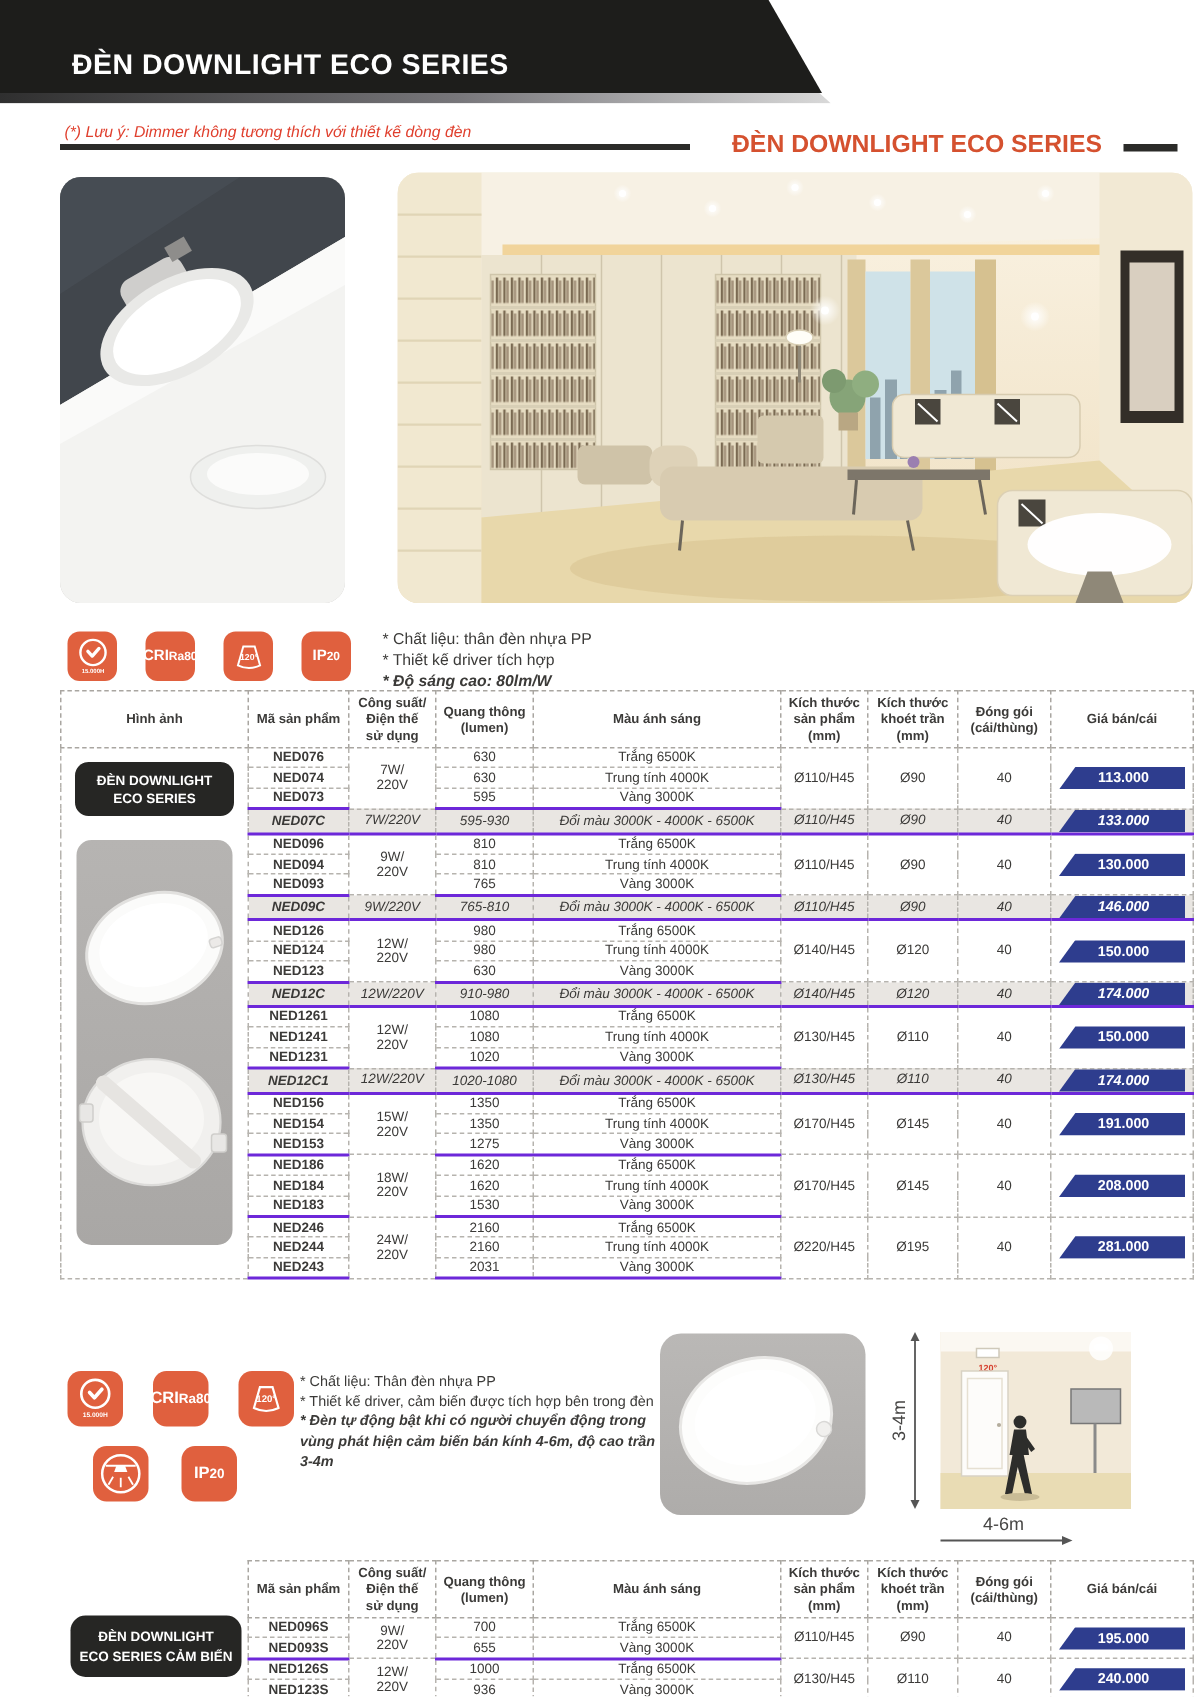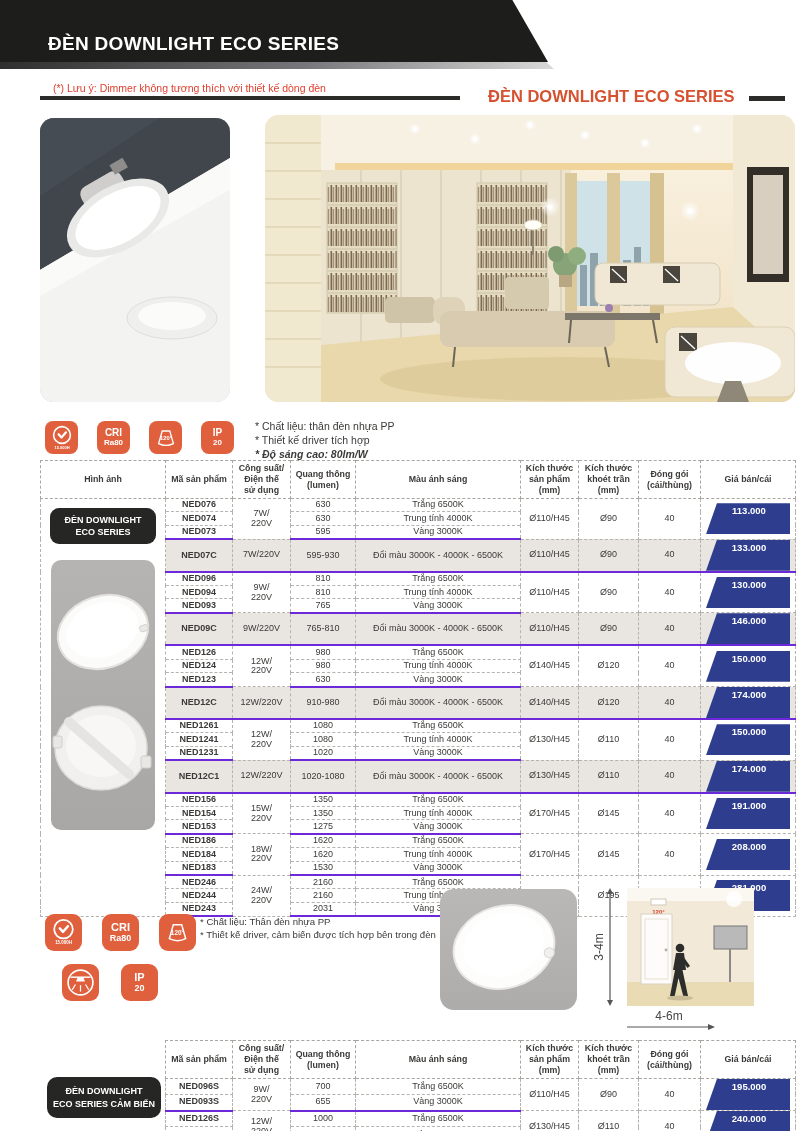--- a/index.html
+++ b/index.html
@@ -13,37 +13,37 @@
           font-weight:bold;letter-spacing:.3px;white-space:nowrap;}
   .banner-strip{position:absolute;left:0;top:62px;width:554px;height:7px;
           background:linear-gradient(90deg,#2f2f2f 0%,#77767a 55%,#d9d9d9 100%);
           clip-path:polygon(0 0,98.6% 0,100% 100%,0 100%);}
   .logo{position:absolute;right:26px;top:26px;font-size:36px;font-weight:bold;color:#e2603c;
           letter-spacing:-1.2px;display:flex;align-items:center;line-height:1;}
   .power-o{display:inline-block;width:17px;height:17px;border:6px solid #e2603c;border-radius:50%;
           position:relative;margin:0 0 0 1px;top:3px;}
   .power-o::before{content:"";position:absolute;left:50%;transform:translateX(-50%);top:-10px;
           width:6px;height:15px;background:#e2603c;border-left:2.5px solid #fff;border-right:2.5px solid #fff;}
-  .note-text{position:absolute;left:53px;top:82px;font-size:10.5px;color:#e0402e;}
+  .note-text{position:absolute;left:43px;top:82px;font-size:10.5px;font-style:italic;color:#e0402e;}
   .rule{position:absolute;left:40px;top:96px;width:420px;height:4px;background:#2b2b29;}
   .section-title{position:absolute;left:488px;top:87px;font-size:16.5px;font-weight:bold;
           color:#d5512f;white-space:nowrap;}
   .title-dash{position:absolute;left:749px;top:96px;width:36px;height:5px;background:#2b2b29;}
 
   
   .photo-left{position:absolute;left:40px;top:118px;width:190px;height:284px;border-radius:14px;
           overflow:hidden;background:#d8d7d5;}
   .photo-right{position:absolute;left:265px;top:115px;width:530px;height:287px;border-radius:14px;
           overflow:hidden;background:#f4ecd9;}
 
   
   .features{position:absolute;display:flex;gap:19px;}
   .features1{left:45px;top:421px;}
   .ficon{width:33px;height:33px;background:#e0603e;border-radius:8px;color:#fff;display:flex;
-          flex-direction:column;align-items:center;justify-content:center;font-weight:bold;flex:0 0 auto;}
+          align-items:center;justify-content:center;font-weight:bold;flex:0 0 auto;}
   .ficon svg{width:28px;height:28px;display:block;}
   .ficon .l1{font-size:10px;line-height:1.1;}
   .ficon .l2{font-size:8px;line-height:1.15;}
   .ficon2{width:37px;height:37px;border-radius:9px;}
   .ficon2 svg{width:31px;height:31px;}
   .ficon2 .l1{font-size:11px;} .ficon2 .l2{font-size:9px;}
   .features2{position:absolute;left:45px;top:914px;}
   .frow{display:flex;gap:20px;}
   .frow.r2{margin-top:13px;margin-left:17px;gap:22px;}
   .notes{position:absolute;font-size:10.5px;line-height:1.32;}
@@ -53,24 +53,24 @@
 
   
   .tablewrap1{position:absolute;left:40px;top:460px;width:756px;}
   .tablewrap2{position:absolute;left:165px;top:1040px;width:631px;}
   table.ptable{border-collapse:collapse;table-layout:fixed;width:100%;font-size:9px;color:#3b3a38;}
   .ptable th{border:1px dashed #a9a6a1;font-size:8.8px;font-weight:bold;padding:2px 0;
           line-height:1.25;vertical-align:middle;height:33px;}
   .ptable td{border:1px dashed #b6b3ae;text-align:center;height:12.4px;line-height:1.05;
           padding:0 1px;vertical-align:middle;}
   .ptable tr.gend td{border-bottom:2px solid #6d28d9;}
-  .ptable tr.variant{background:#e9e6e2;}
+  .ptable tr.variant{background:#e9e6e2;font-style:italic;}
   .ptable td.code{font-weight:bold;}
   .ptable td.imgcell{vertical-align:top;background:#fff;}
-  .pricebadge{width:84px;height:31px;background:#2e3d8e;color:#fff;font-weight:bold;font-size:9.5px;
+  .pricebadge{width:84px;height:15px;background:#2e3d8e;color:#fff;font-weight:bold;font-size:9.5px;
           line-height:15px;margin:0 4px 0 auto;
           clip-path:polygon(13% 0,100% 0,100% 100%,0 100%);padding-left:2px;box-sizing:border-box;}
   .tbadge{width:106px;margin:9px auto 0;background:#262624;color:#fff;border-radius:9px;
           font-size:9px;font-weight:bold;text-align:center;padding:6px 2px;line-height:1.35;box-sizing:border-box;}
   .tphoto{width:104px;height:270px;margin:16px auto 0;border-radius:10px;
           background:linear-gradient(#b6b4b2,#a9a7a5);overflow:hidden;}
   .badge2{position:absolute;left:47px;top:1077px;width:114px;background:#262624;color:#fff;
           border-radius:10px;font-size:9px;font-weight:bold;text-align:center;padding:8px 3px;
           line-height:1.4;box-sizing:border-box;}
 
@@ -552,20 +552,21 @@
         </div>
         <div class="ficon ficon2">
           <span class="l1">IP</span>
           <span class="l2">20</span>
         </div>
       </div>
     </div>
   <div class="notes notes2" id="notes2">
       <div>* Chất liệu: Thân đèn nhựa PP</div>
       <div>* Thiết kế driver, cảm biến được tích hợp bên trong đèn</div>
+      <div class="strong">* Đèn tự động bật khi có người chuyển động trong vùng phát hiện cảm biến bán kính 4-6m, độ cao trần 3-4m</div>
     </div>
 
   <div class="photo-small">
     <svg viewBox="0 0 137 121" width="137" height="121">
       <g transform="rotate(-16 64 58)">
         <ellipse cx="64" cy="58" rx="51" ry="41" fill="#fdfdfc" stroke="#e8e7e5" stroke-width="2"></ellipse>
         <ellipse cx="64" cy="56" rx="41" ry="31" fill="#ffffff"></ellipse>
         <circle cx="106" cy="76" r="5" fill="#f1f0ee" stroke="#d9d8d6"></circle>
       </g>
     </svg>

